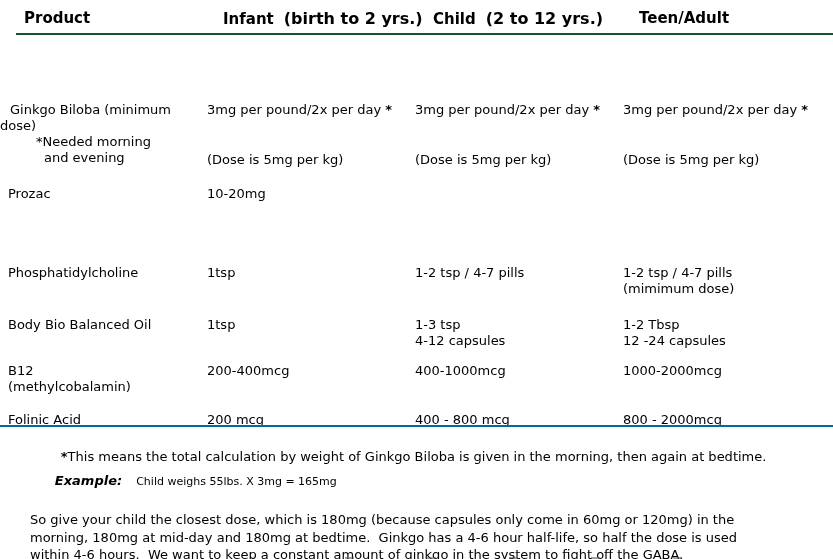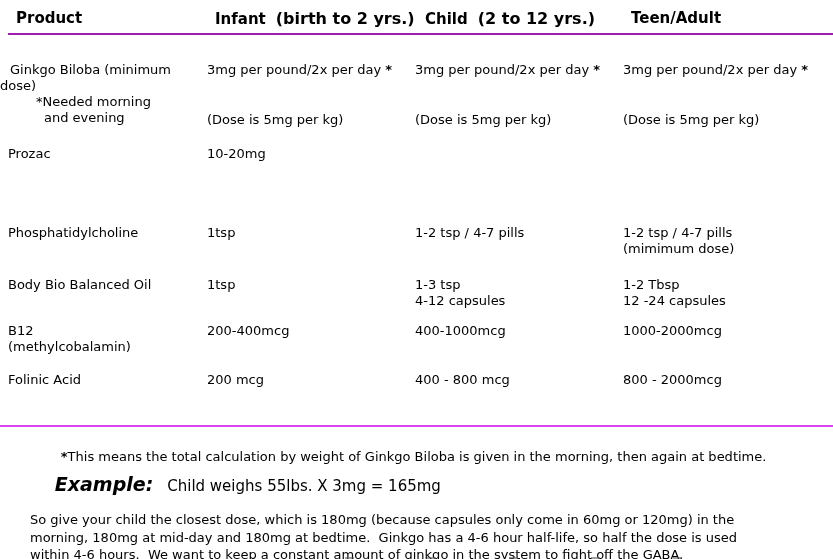--- a/index.html
+++ b/index.html
@@ -2,46 +2,47 @@
 <html><head>
 <meta charset="utf-8">
 <style>
   html,body { margin:0; padding:0; background:#ffffff; }
   .page {
     position:relative; width:833px; height:559px; background:#ffffff;
     font-family:"DejaVu Sans", sans-serif; font-size:13px; color:#000;
     overflow:hidden;
   }
   
-  .thead { position:absolute; top:0; left:8px; right:0; height:33px; border-bottom:2px solid #a21caf; }
+  .thead { position:absolute; top:0; left:16px; right:0; height:33px; border-bottom:2px solid #14532d; }
   .hcell { position:absolute; top:9px; display:flex; align-items:baseline; gap:10px; white-space:pre; }
   .hmain { font-size:15px; font-weight:bold; }
   .hsub  { font-size:16px; font-weight:bold; }
   
   .trow {
     position:absolute; left:0; right:0;
     display:grid; grid-template-columns:207px 208px 208px 1fr;
     line-height:16px;
+    margin-top:40px;
   }
   .cell div { white-space:pre; }
   .pcol div { padding-left:8px; }
   .star { font-weight:bold; }
   .dose-note { margin-top:34px; }
   
   .gk-l1 { padding-left:10px !important; }
   .gk-l2 { padding-left:0px  !important; }
   .gk-l3 { padding-left:36px !important; }
   .gk-l4 { padding-left:44px !important; }
   
-  .tfoot { position:absolute; top:425px; left:0; right:0; bottom:0; border-top:2px solid #d946ef; }
+  .tfoot { position:absolute; top:425px; left:0; right:0; bottom:0; border-top:2px solid #0369a1; }
   .footnote { position:absolute; top:7px; left:36px; white-space:pre; }
   .footnote .fstar { font-weight:bold; }
   .example { position:absolute; top:31px; left:30px; white-space:pre; }
-  .example-label { font-size:19px; font-weight:bold; font-style:italic; }
-  .example-text { margin-left:14px; font-size:15px; font-weight:normal; font-style:normal;margin-top:40px; }
+  .example-label { font-size:13px; font-weight:bold; font-style:italic; }
+  .example-text { margin-left:14px; font-size:11px; font-weight:normal; font-style:normal;margin-top:40px; }
   .paragraph { position:absolute; top:84px; left:30px; line-height:17.5px; }
   .paragraph div { white-space:pre; }
   .clip-artifact {
     position:absolute; bottom:0; left:345px; width:370px; height:2px; opacity:.55;
     background:repeating-linear-gradient(90deg,#555 0 9px,transparent 9px 82px);
   }
 </style>
 </head>
 <body>
 

